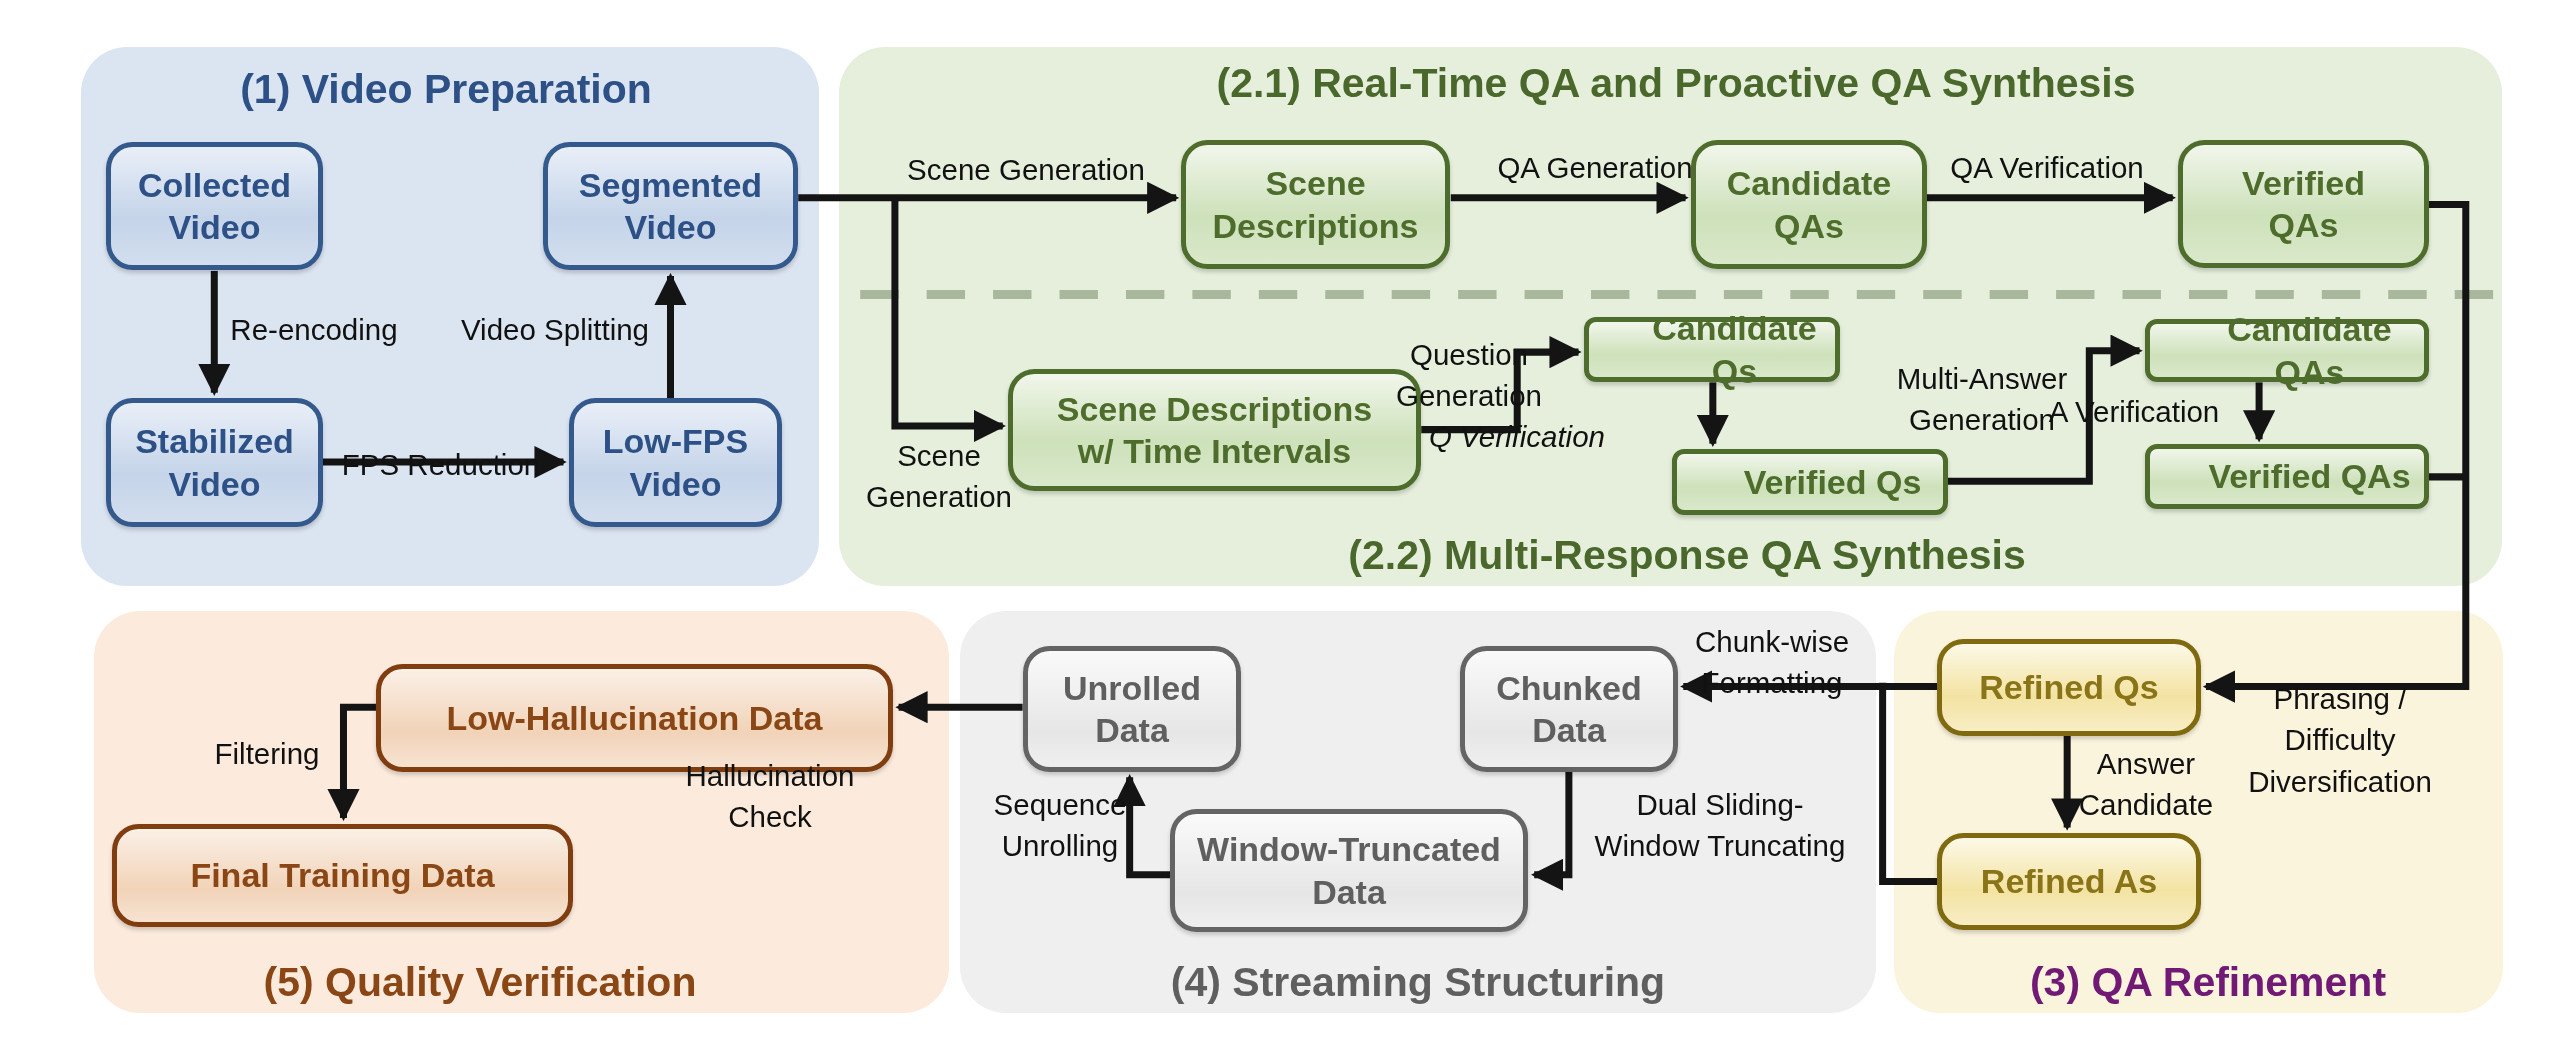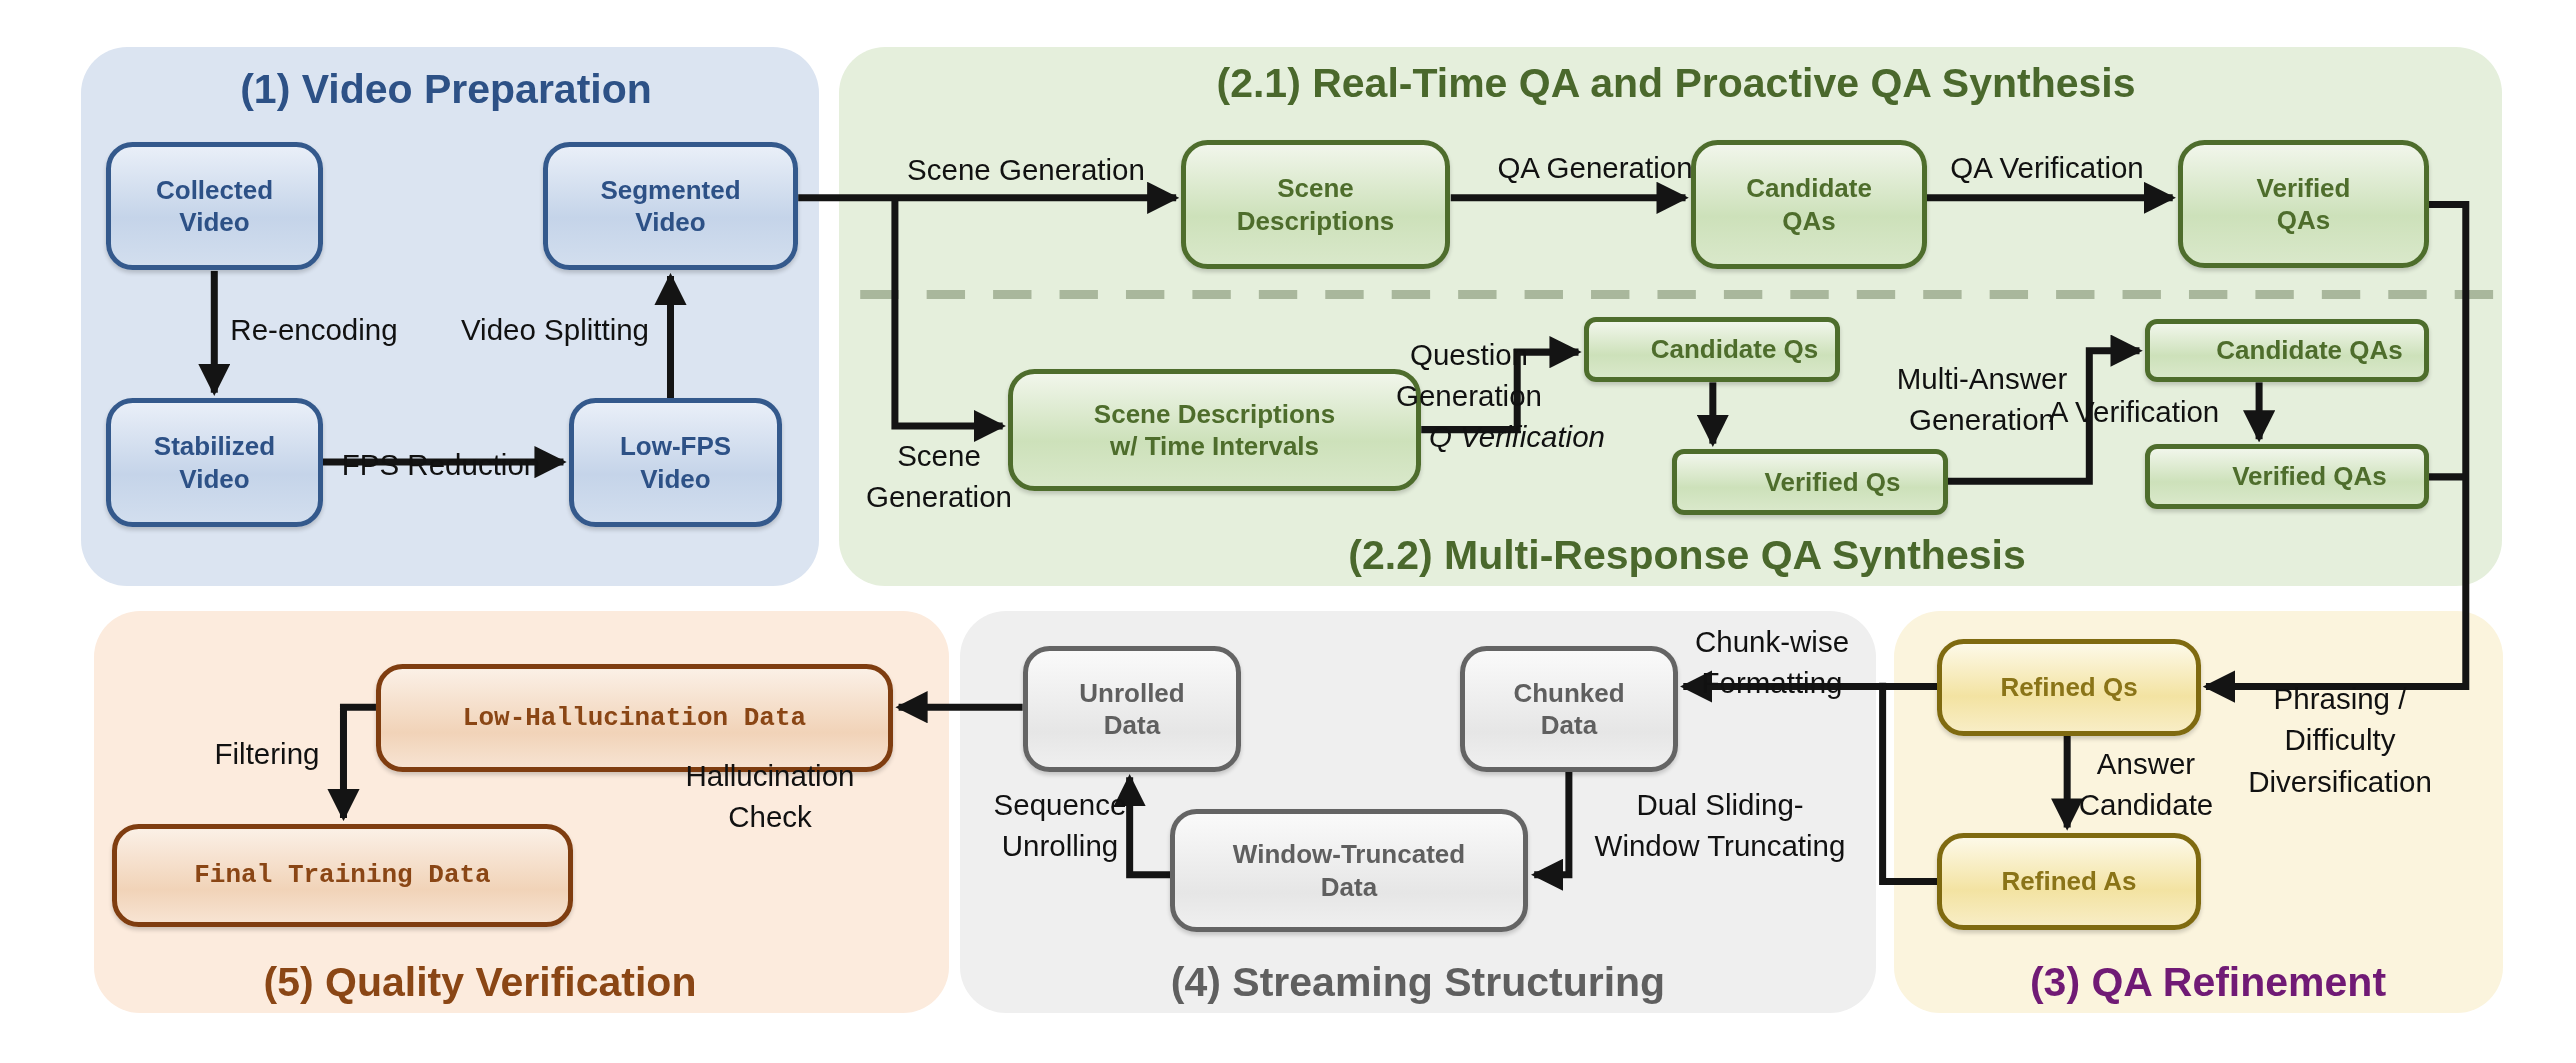--- a/index.html
+++ b/index.html
@@ -33,21 +33,21 @@
   }
 
   .node {
     position: absolute;
     z-index: 2;
     display: flex;
     align-items: center;
     justify-content: center;
     text-align: center;
     font-weight: bold;
-    font-size: 26px;
+    font-size: 34px;
     line-height: 1.25;
     white-space: pre-line;
     border-radius: 26.6px;
     border: 5.2px solid #000;
     box-sizing: border-box;
     box-shadow: 0 3px 4.4px rgba(0,0,0,0.18);
   }
   .node.small { border-radius: 12px; padding-left: 45px; }
 
   .node-blue {
@@ -67,21 +67,20 @@
   }
   .node-gray {
     background: linear-gradient(to bottom, #fafafa 0%, #e6e6e6 70%, #efefef 100%);
     border-color: #646464;
     color: #5f5f5f;
   }
   .node-orange {
     background: linear-gradient(to bottom, #fbf0e6 0%, #f1d3b8 65%, #f7e3d2 100%);
     border-color: #7f3d10;
     color: #8a4615;
-    font-family: Liberation Mono, monospace;
   }
 
   .panel-title {
     position: absolute;
     z-index: 2;
     transform: translate(-50%, -50%);
     font-weight: bold;
     font-size: 41px;
     white-space: nowrap;
   }

